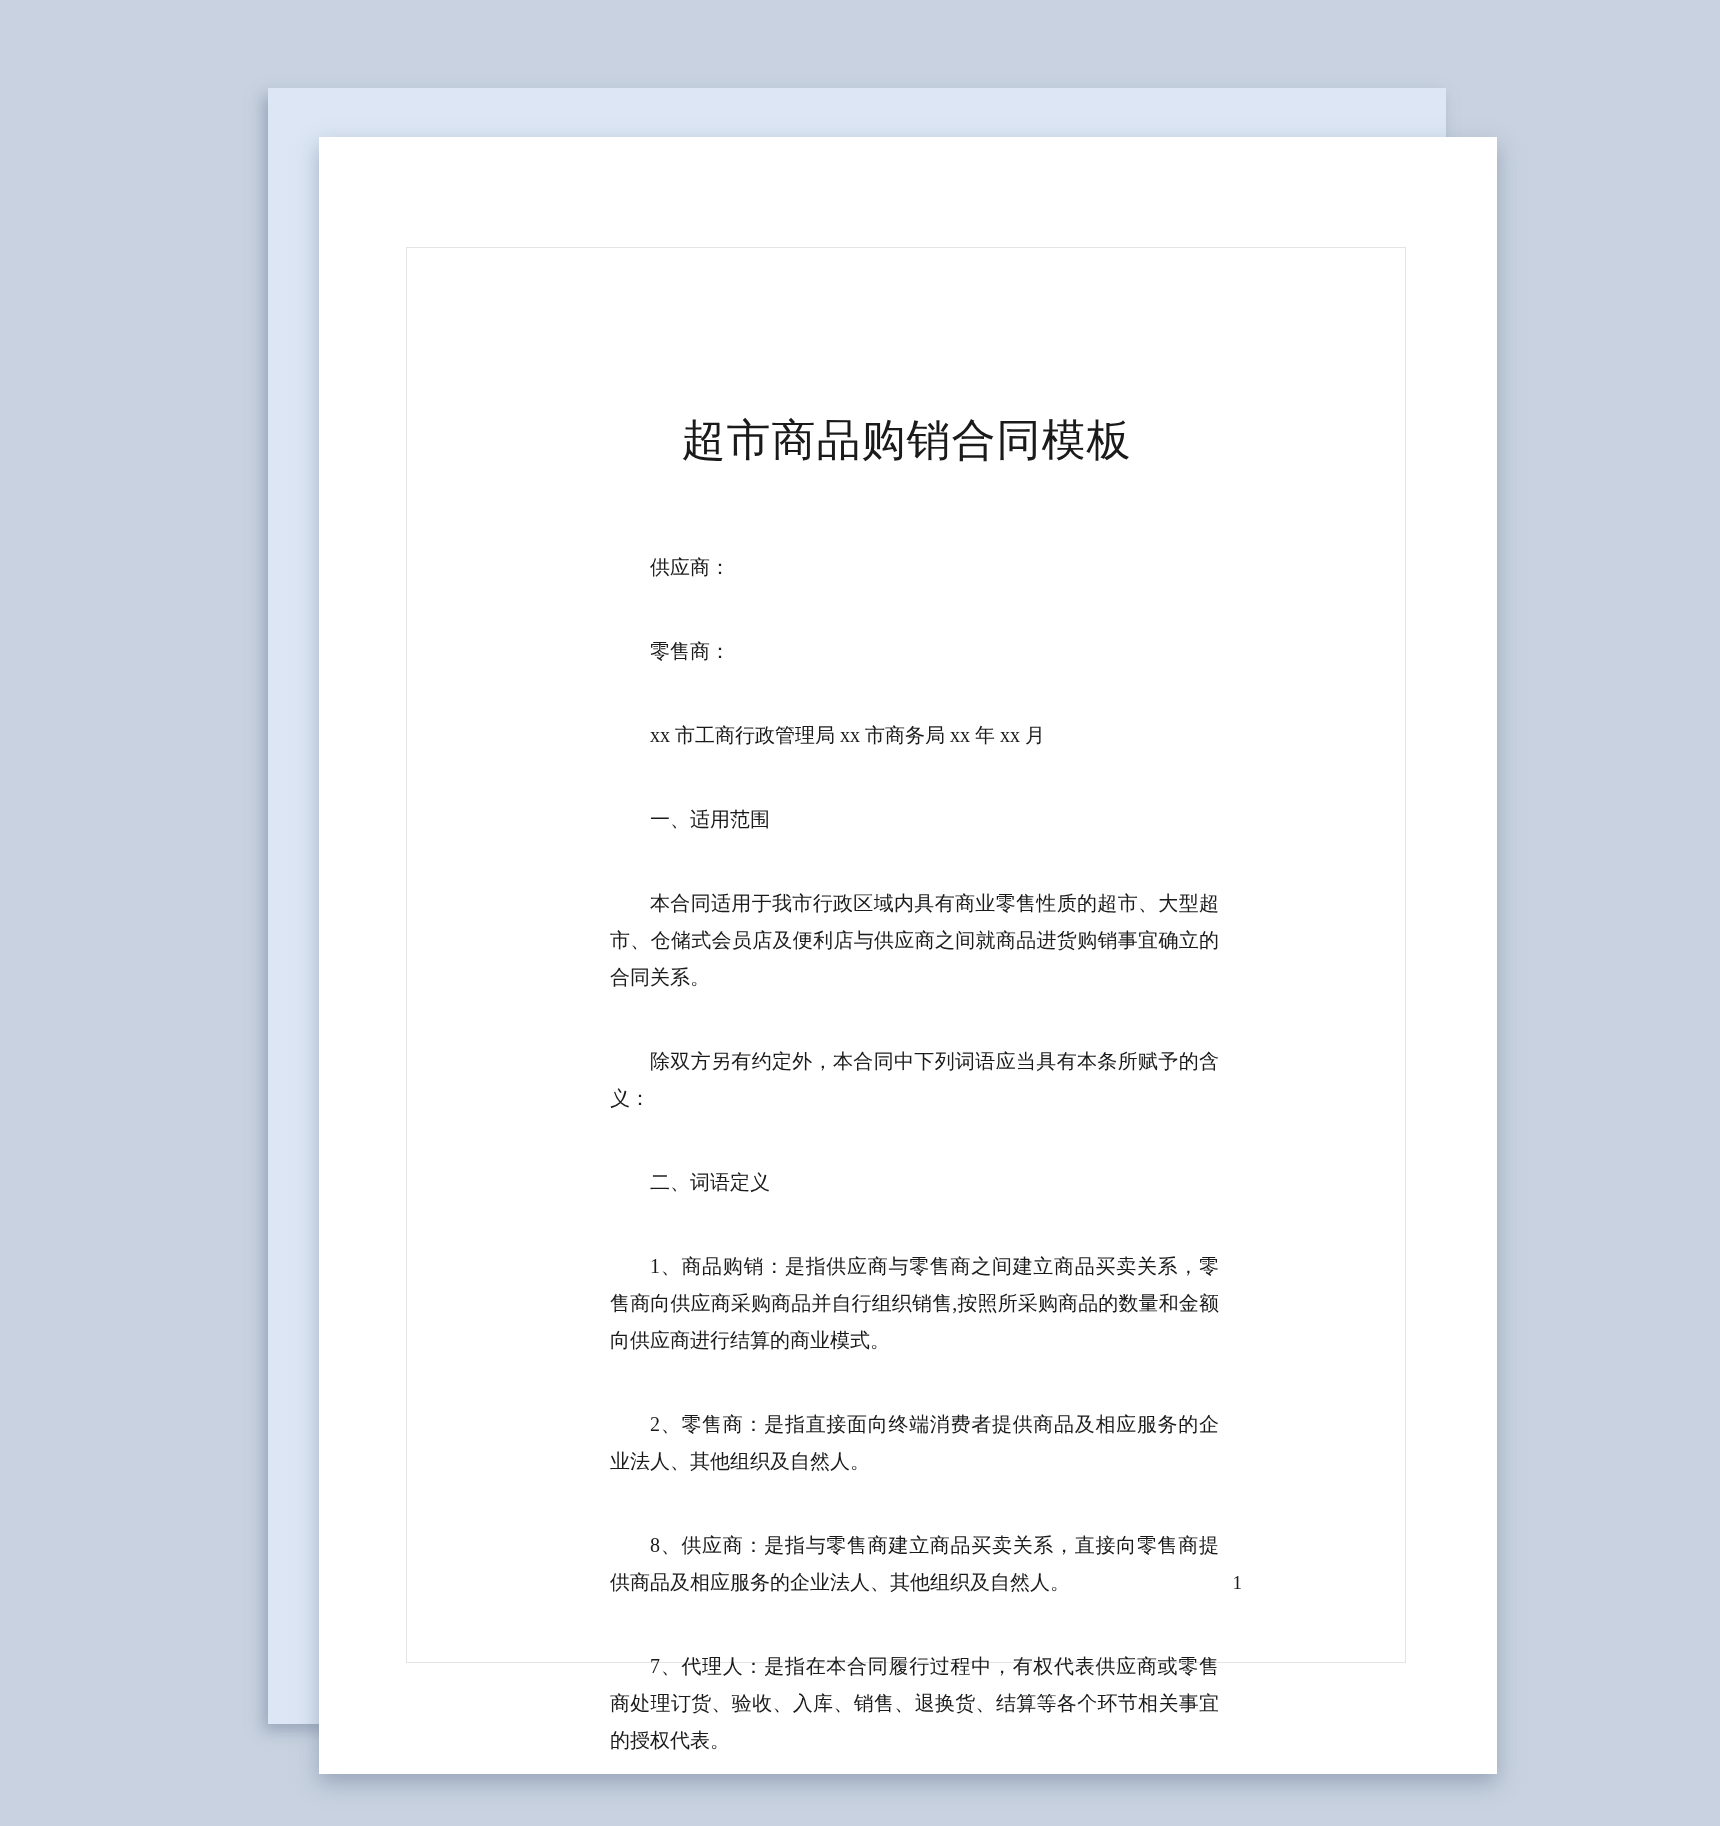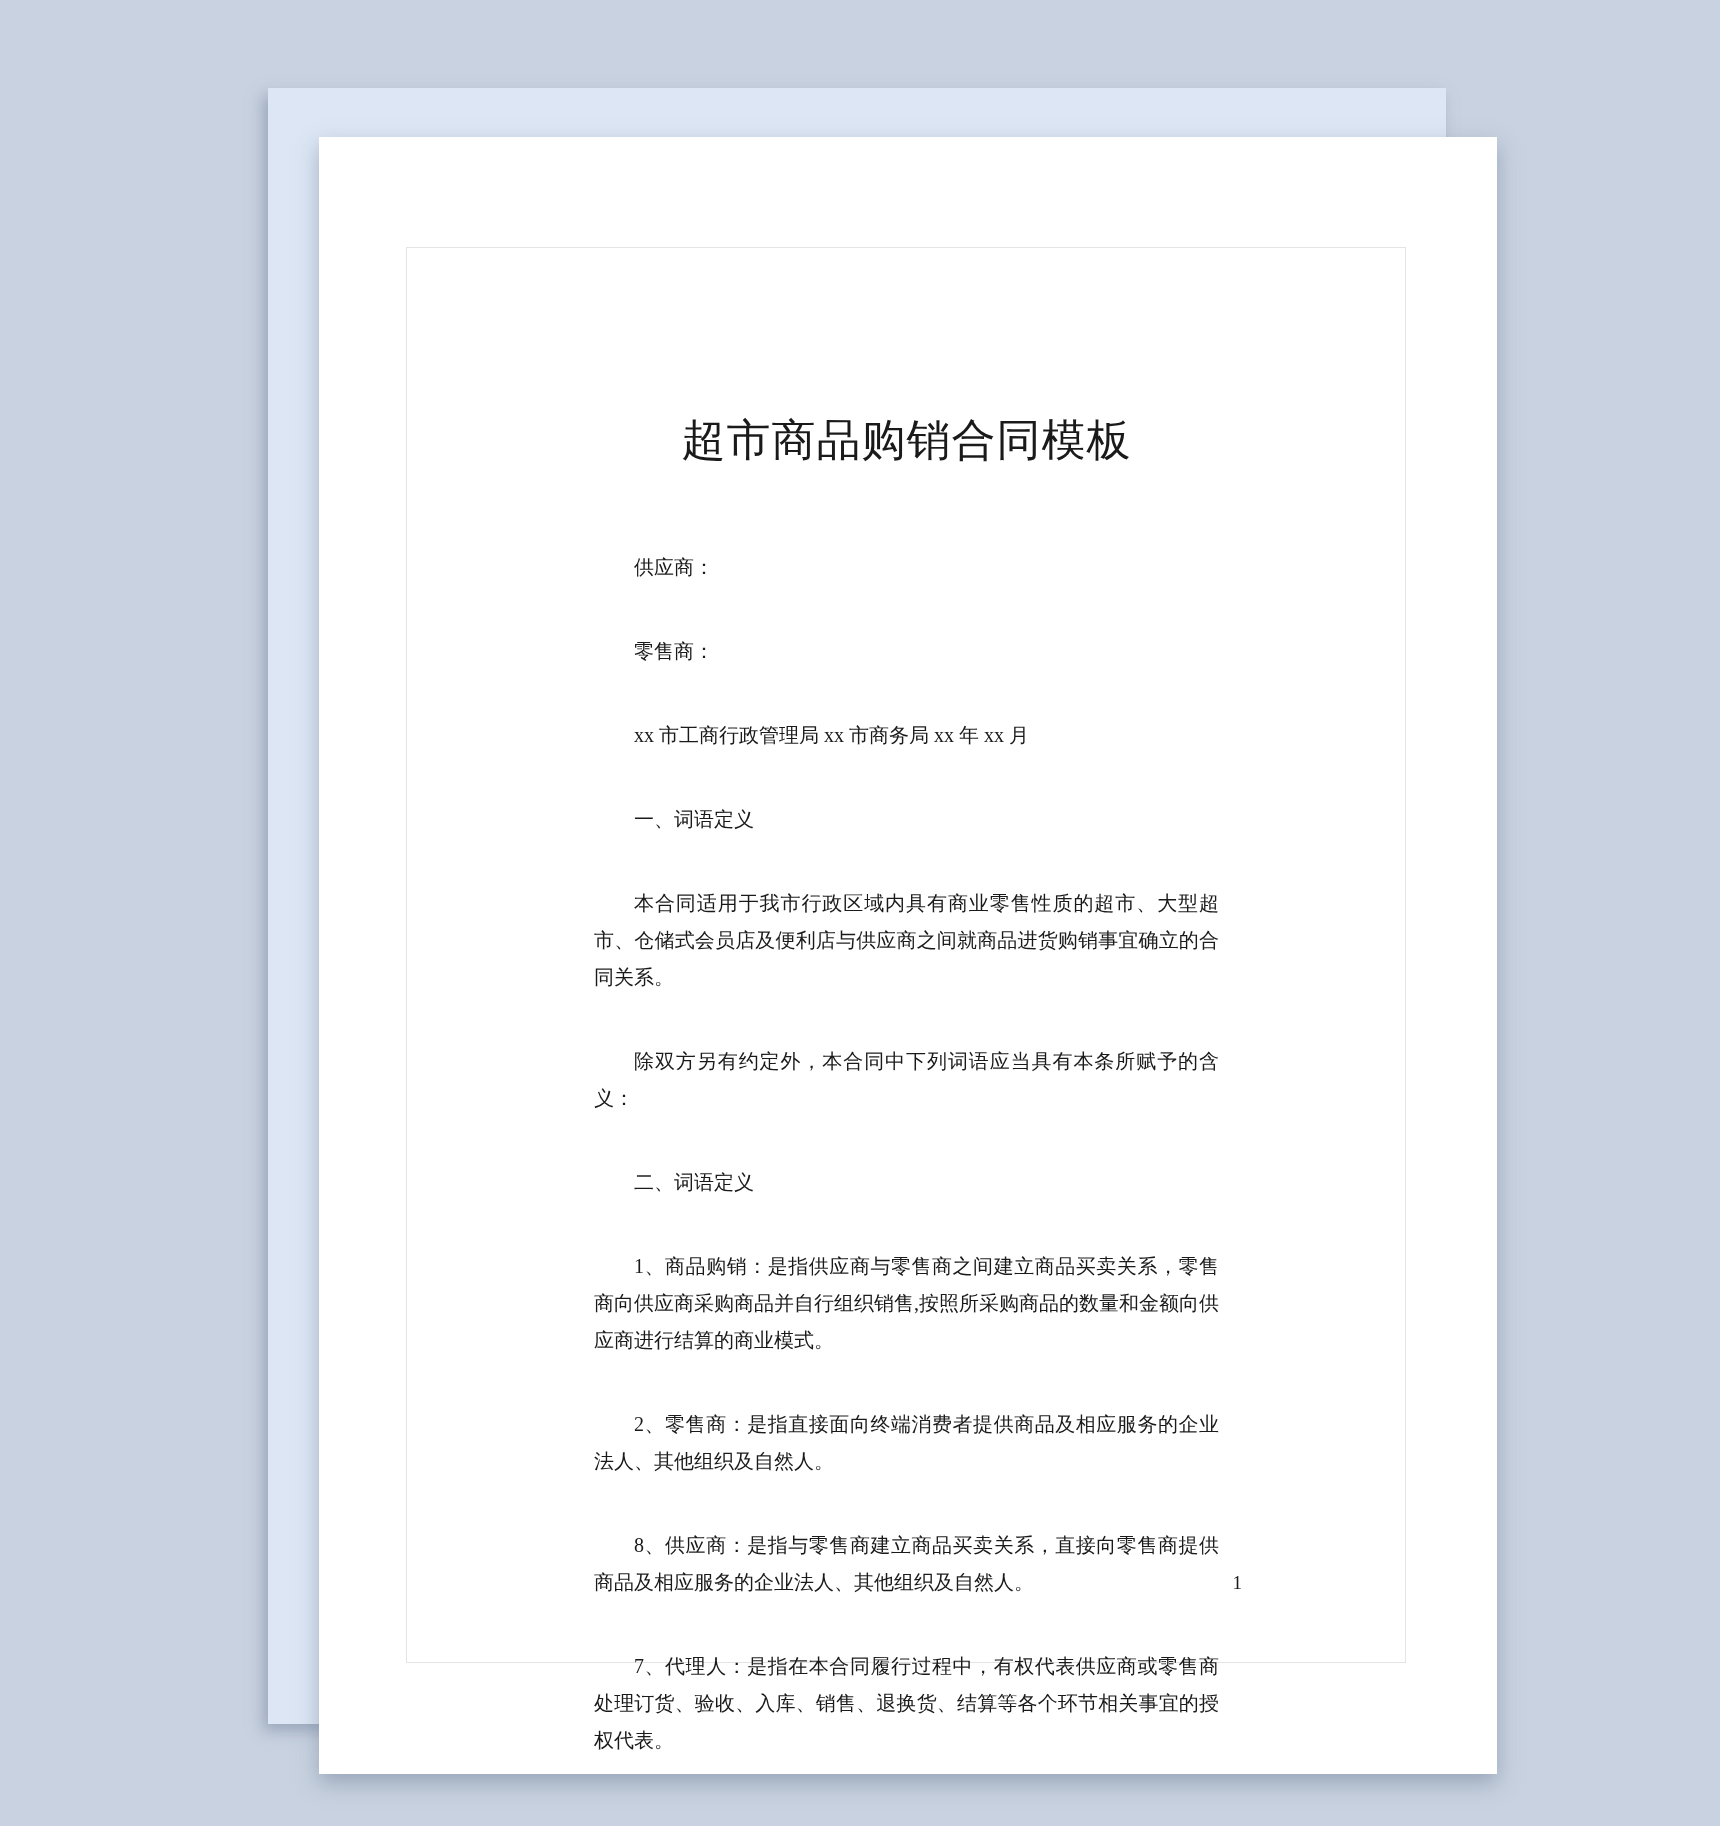--- a/index.html
+++ b/index.html
@@ -61,21 +61,21 @@
     font-weight: normal;
     line-height: 62px;
     text-align: center;
     letter-spacing: 1px;
     margin: 0 0 41px 0;
     white-space: nowrap;
   }
   .doc-paragraphs p {
     font-size: 20px;
     line-height: 37px;
-    margin: 0 0 23px 0;
+    margin: 0 0 23px 16px;
     text-indent: 2em;
     text-align: justify;
     word-break: break-all;
   }
   .page-number {
     position: absolute;
     right: 243px;
     top: 1422px;
     font-size: 19px;
     line-height: 24px;
@@ -88,21 +88,21 @@
 <div class="stage">
   <div class="back-sheet"></div>
   <div class="doc-page">
     <div class="inner-frame"></div>
     <div class="doc-content">
       <h1 class="doc-title">超市商品购销合同模板</h1>
       <div class="doc-paragraphs">
           <p>供应商：</p>
           <p>零售商：</p>
           <p>xx 市工商行政管理局 xx 市商务局 xx 年 xx 月</p>
-          <p>一、词语定义</p>
+          <p>一、适用范围</p>
           <p>本合同适用于我市行政区域内具有商业零售性质的超市、大型超市、仓储式会员店及便利店与供应商之间就商品进货购销事宜确立的合同关系。</p>
           <p>除双方另有约定外，本合同中下列词语应当具有本条所赋予的含义：</p>
           <p>二、词语定义</p>
           <p>1、商品购销：是指供应商与零售商之间建立商品买卖关系，零售商向供应商采购商品并自行组织销售,按照所采购商品的数量和金额向供应商进行结算的商业模式。</p>
           <p>2、零售商：是指直接面向终端消费者提供商品及相应服务的企业法人、其他组织及自然人。</p>
           <p>8、供应商：是指与零售商建立商品买卖关系，直接向零售商提供商品及相应服务的企业法人、其他组织及自然人。</p>
           <p>7、代理人：是指在本合同履行过程中，有权代表供应商或零售商处理订货、验收、入库、销售、退换货、结算等各个环节相关事宜的授权代表。</p>
         </div>
     </div>
     <div class="page-number">1</div>

